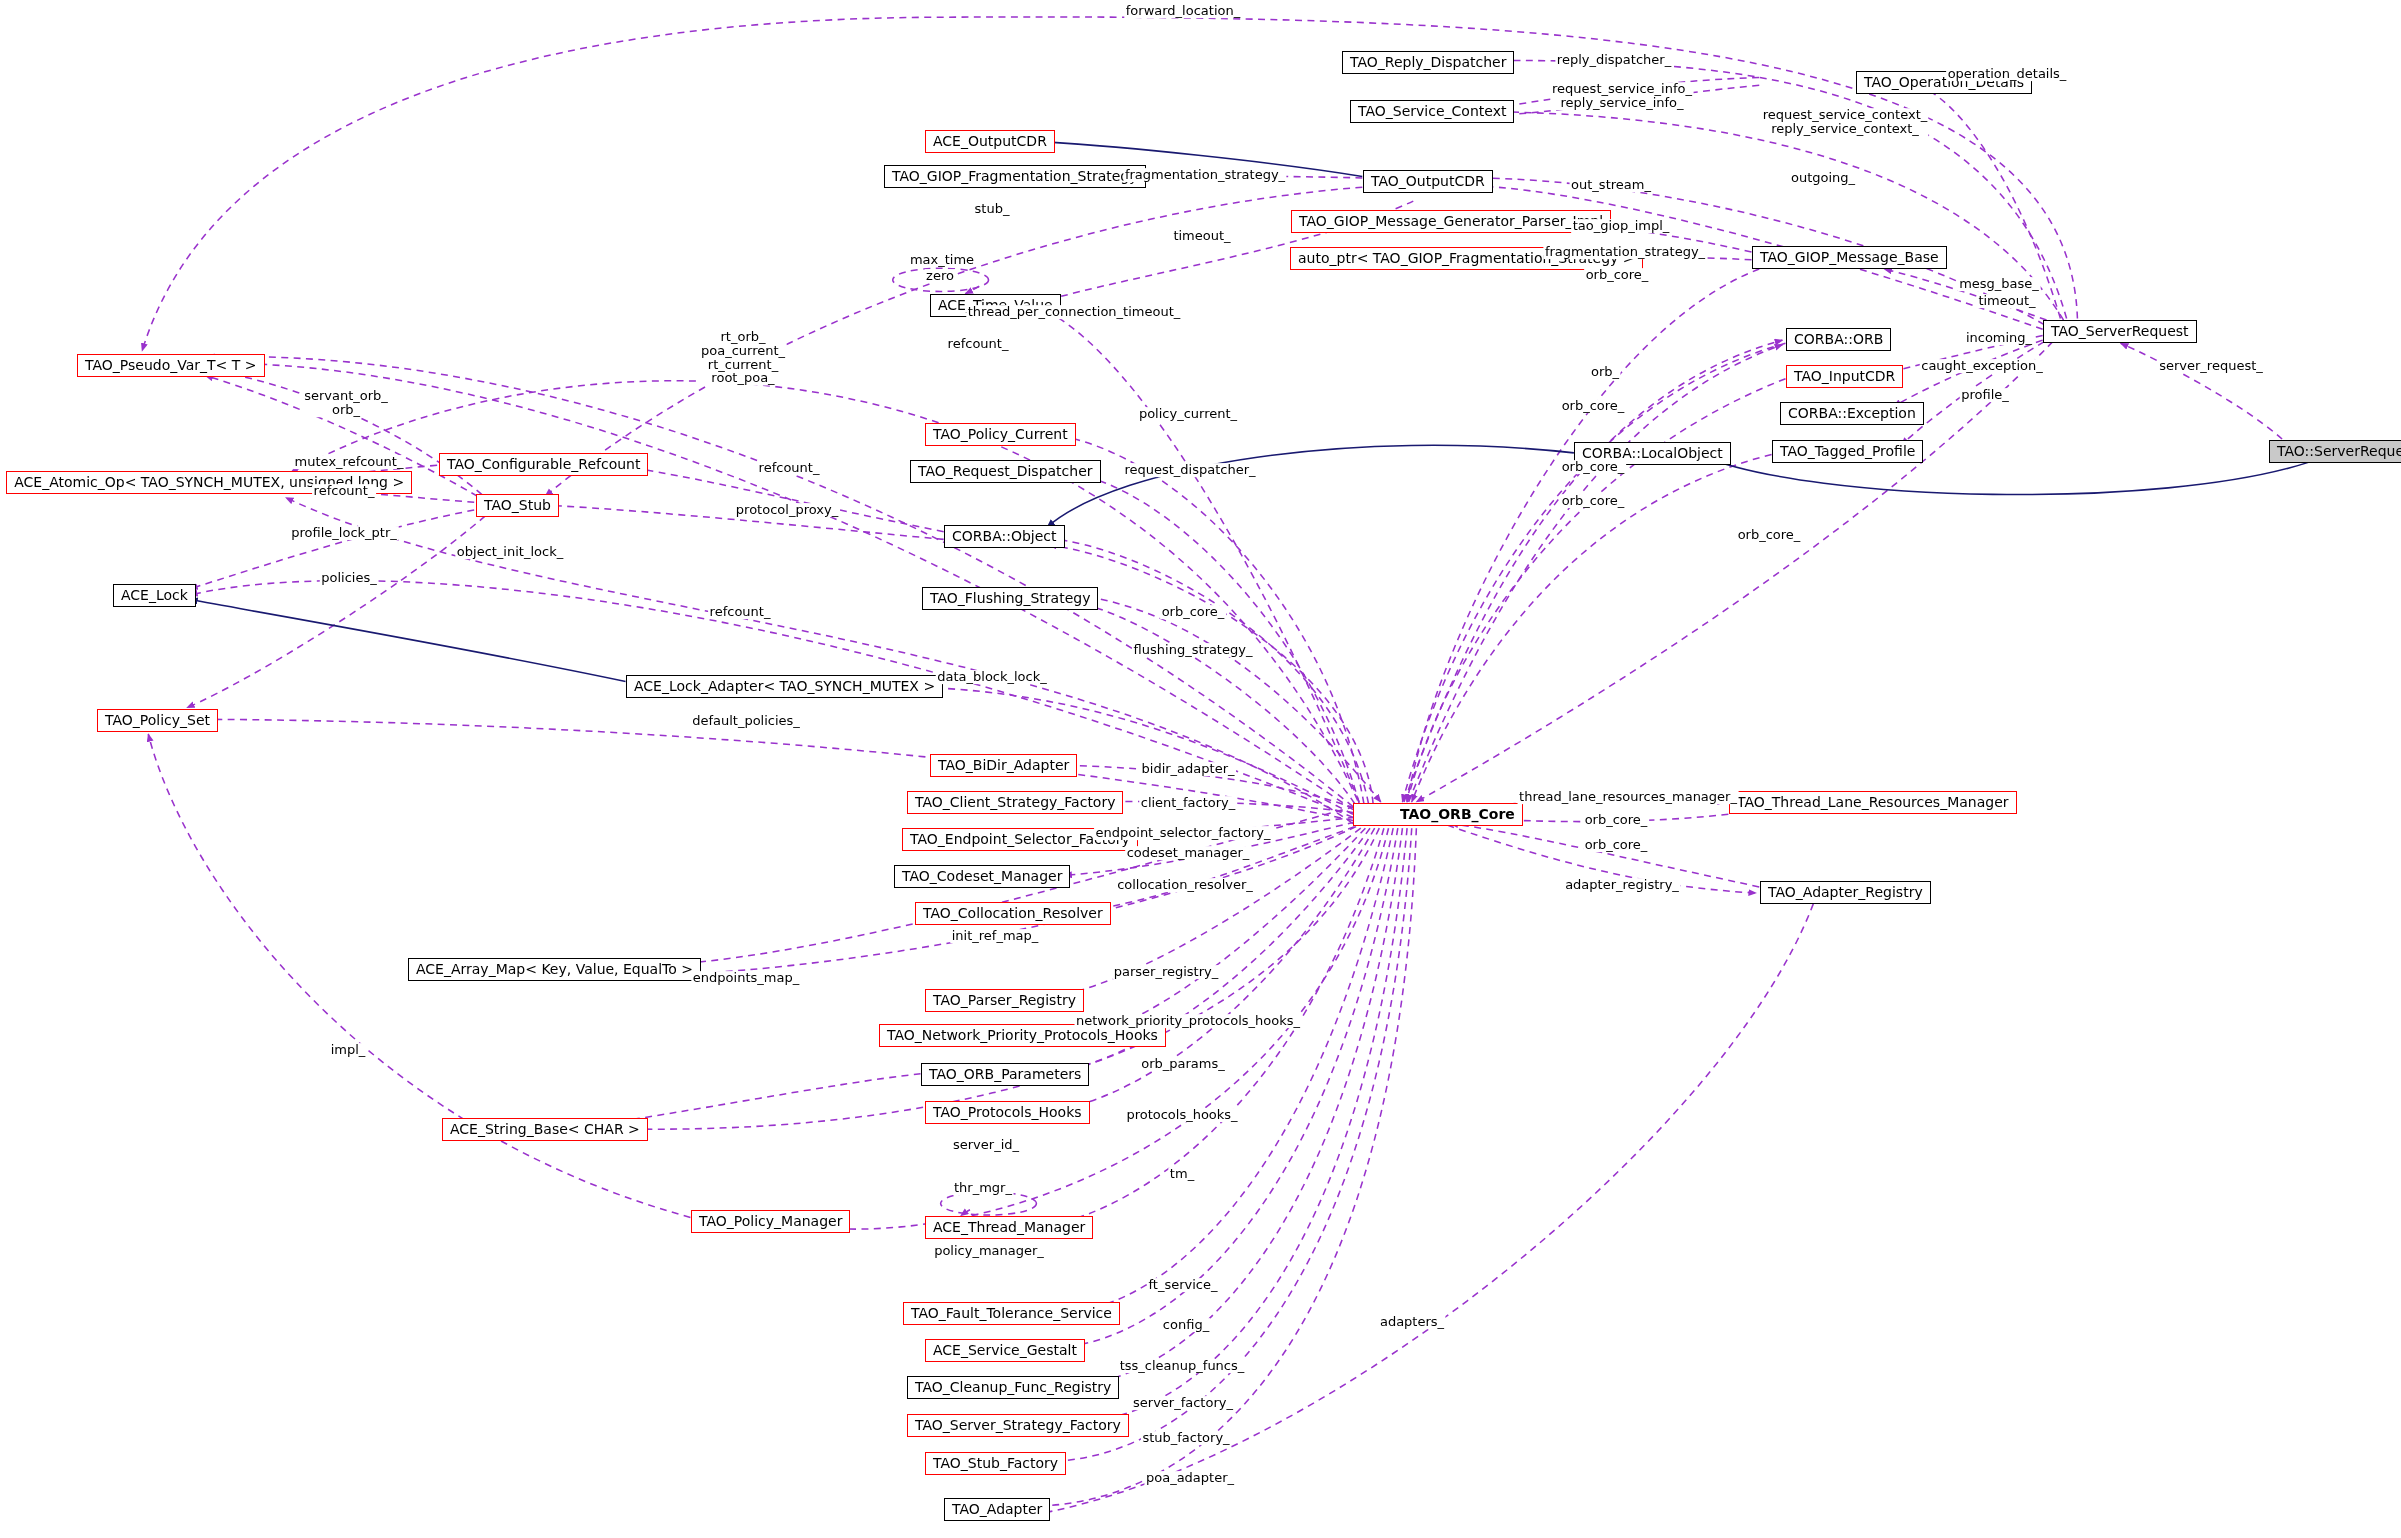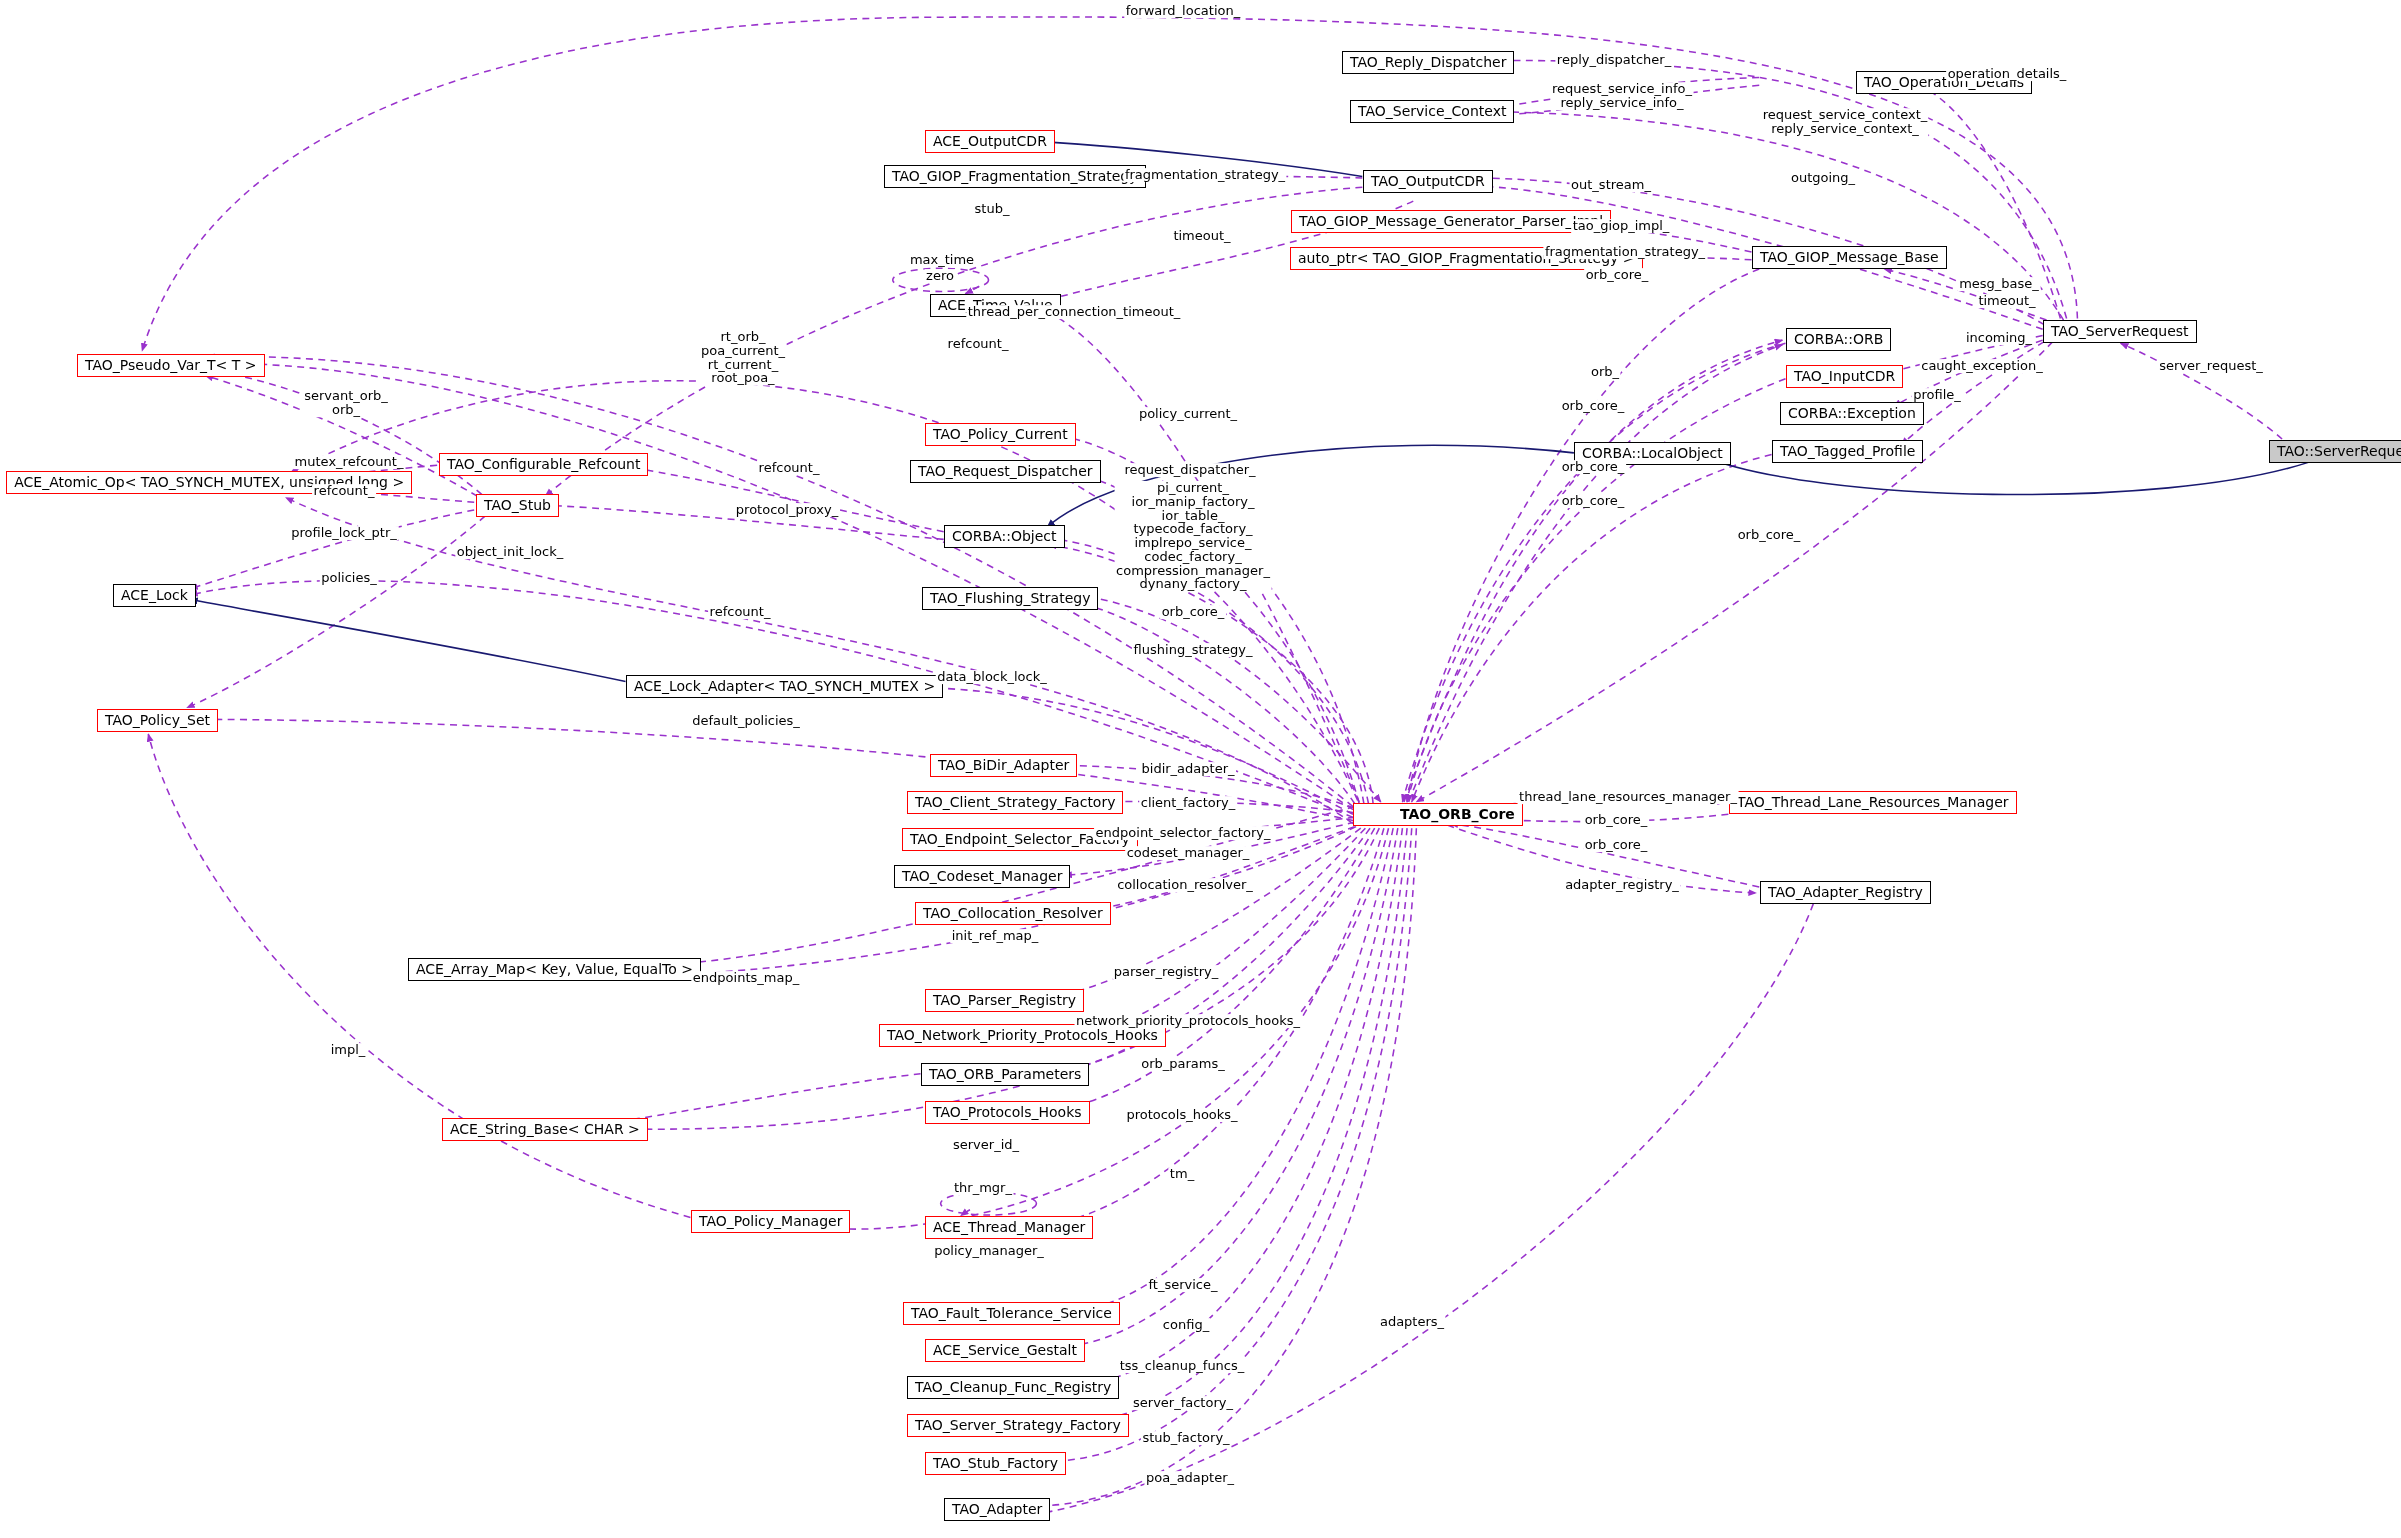--- a/index.html
+++ b/index.html
@@ -200,47 +200,39 @@
 <div class="elabel" style="left:940px;top:276px">zero</div>
 <div class="elabel" style="left:1074px;top:312px">thread_per_connection_timeout_</div>
 <div class="elabel" style="left:2007px;top:301px">timeout_</div>
 <div class="elabel" style="left:978px;top:344px">refcount_</div>
 <div class="elabel" style="left:743px;top:358px">rt_orb_
 poa_current_
 rt_current_
 root_poa_</div>
 <div class="elabel" style="left:1999px;top:338px">incoming_</div>
 <div class="elabel" style="left:1982px;top:366px">caught_exception_</div>
-<div class="elabel" style="left:1937px;top:395px">profile_</div>
+<div class="elabel" style="left:1985px;top:395px">profile_</div>
 <div class="elabel" style="left:2211px;top:366px">server_request_</div>
 <div class="elabel" style="left:346px;top:403px">servant_orb_
 orb_</div>
 <div class="elabel" style="left:1605px;top:372px">orb_</div>
 <div class="elabel" style="left:1593px;top:406px">orb_core_</div>
 <div class="elabel" style="left:1593px;top:467px">orb_core_</div>
 <div class="elabel" style="left:1593px;top:501px">orb_core_</div>
 <div class="elabel" style="left:1769px;top:535px">orb_core_</div>
 <div class="elabel" style="left:349px;top:462px">mutex_refcount_</div>
 <div class="elabel" style="left:344px;top:491px">refcount_</div>
 <div class="elabel" style="left:789px;top:468px">refcount_</div>
 <div class="elabel" style="left:787px;top:510px">protocol_proxy_</div>
 <div class="elabel" style="left:344px;top:533px">profile_lock_ptr_</div>
 <div class="elabel" style="left:510px;top:552px">object_init_lock_</div>
 <div class="elabel" style="left:349px;top:578px">policies_</div>
 <div class="elabel" style="left:740px;top:612px">refcount_</div>
 <div class="elabel" style="left:1188px;top:414px">policy_current_</div>
 <div class="elabel" style="left:1190px;top:470px">request_dispatcher_</div>
-<div class="elabel" style="left:1193px;top:536px">pi_current_
-ior_manip_factory_
-ior_table_
-typecode_factory_
-implrepo_service_
-codec_factory_
-compression_manager_
-dynany_factory_</div>
 <div class="elabel" style="left:1193px;top:612px">orb_core_</div>
 <div class="elabel" style="left:1193px;top:650px">flushing_strategy_</div>
 <div class="elabel" style="left:992px;top:677px">data_block_lock_</div>
 <div class="elabel" style="left:746px;top:721px">default_policies_</div>
 <div class="elabel" style="left:1188px;top:769px">bidir_adapter_</div>
 <div class="elabel" style="left:1188px;top:803px">client_factory_</div>
 <div class="elabel" style="left:1183px;top:833px">endpoint_selector_factory_</div>
 <div class="elabel" style="left:1188px;top:853px">codeset_manager_</div>
 <div class="elabel" style="left:1185px;top:885px">collocation_resolver_</div>
 <div class="elabel" style="left:995px;top:936px">init_ref_map_</div>

